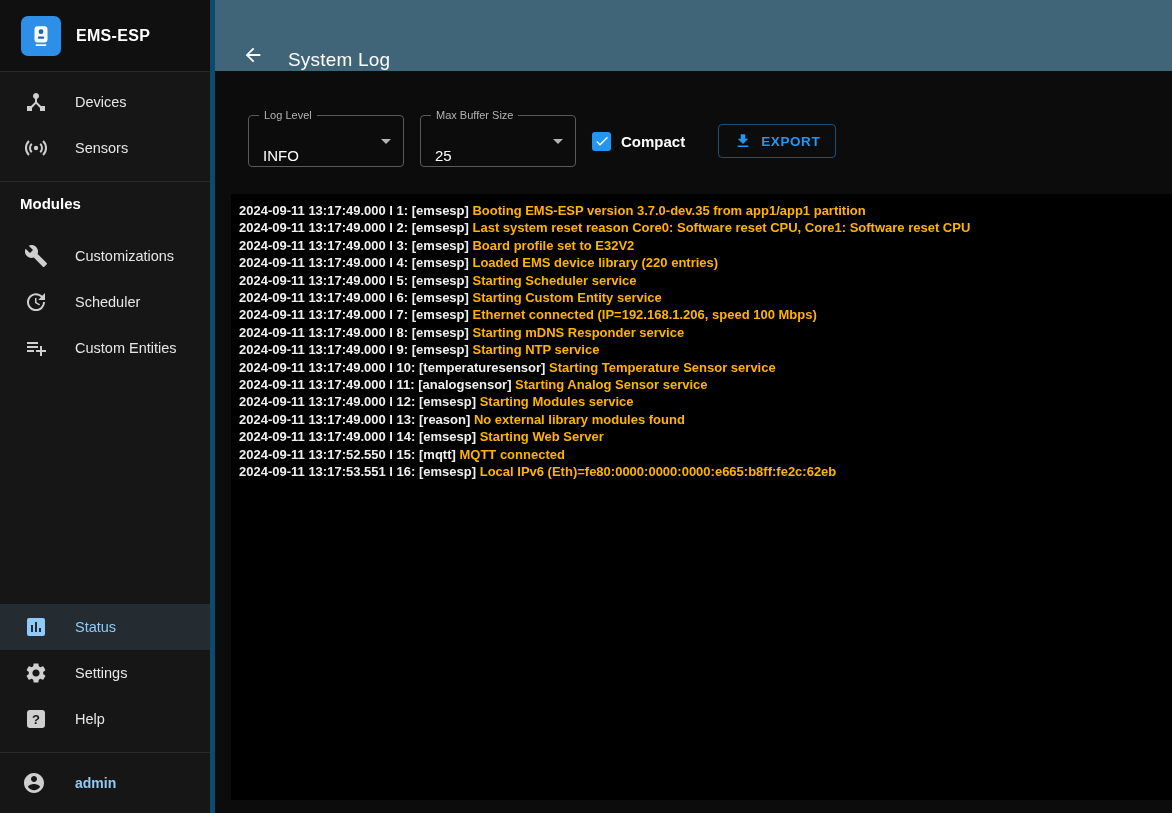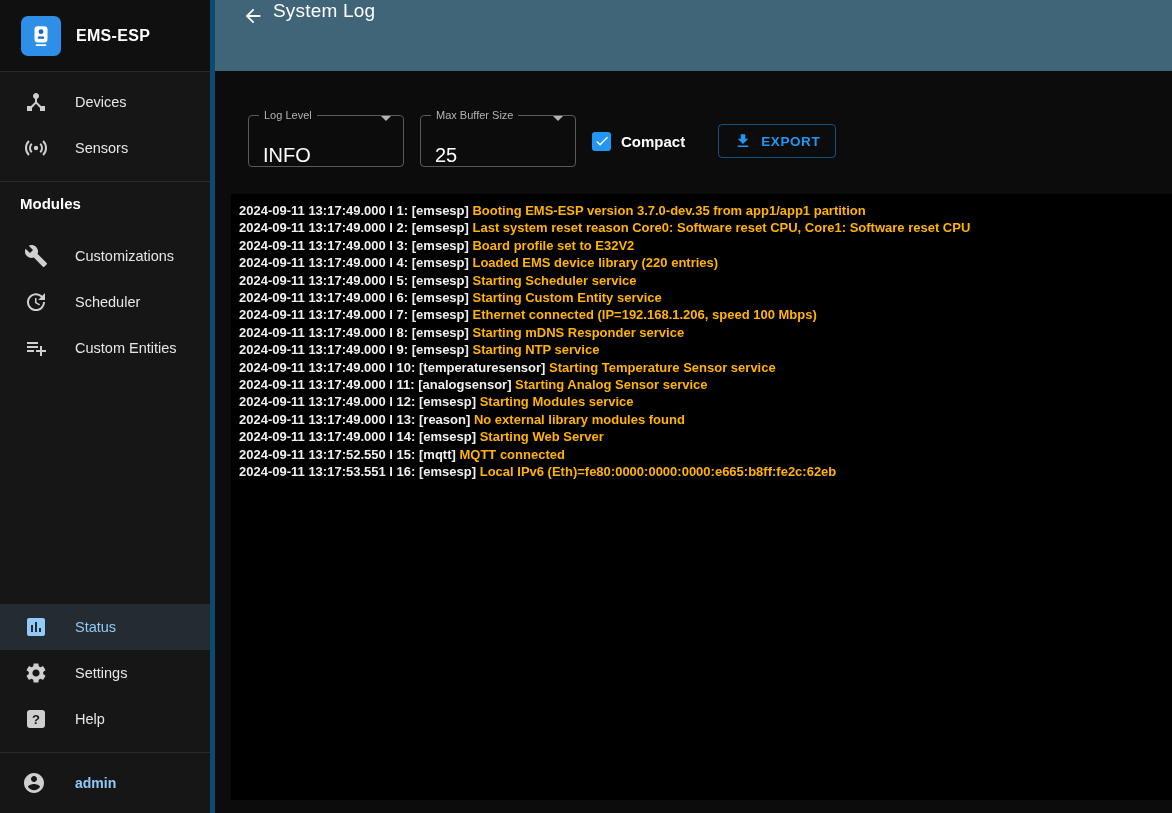--- a/index.html
+++ b/index.html
@@ -23,35 +23,35 @@
   .divider { height:1px; background:#2a2a2a; margin-top:10px; }
   .section-header { padding:13px 0 21px 20px; font-size:15px; font-weight:700; color:#fff; }
   .spacer { flex:1; }
   .user-row { height:60px; display:flex; align-items:center; gap:29px; padding-left:22px; cursor:pointer; }
   .user-row svg { width:24px; height:24px; fill:#cfcfcf; }
   .user-name { color:var(--selected-text,#90caf9); font-weight:700; font-size:14px; }
 
   
   .main { flex:1; display:flex; flex-direction:column; height:813px; background:var(--content-bg,#0c0c0c); }
   .appbar { height:71px; min-height:71px; background:var(--appbar-bg,#406478);
-            display:flex; align-items:flex-start; padding-left:22px; gap:4px; }
+            display:flex; align-items:flex-end; padding-left:22px; gap:19px; }
   .back-btn { background:none; border:none; width:32px; height:32px; display:flex;
               align-items:center; justify-content:center; cursor:pointer; }
   .back-btn svg { width:22px; height:22px; fill:#fff; }
   .appbar-title { color:#fff; font-size:19px; font-weight:500; letter-spacing:.2px; }
 
   .content { flex:1; display:flex; flex-direction:column; padding:44px 0 13px 16px; min-height:0; }
   .controls { display:flex; align-items:center; margin-left:17px; }
 
   .select { position:relative; width:156px; height:52px; border:1px solid #5a5a5a; border-radius:4px;
-            display:flex; padding:0 12px 0 14px; cursor:pointer; }
+            display:flex; align-items:center; padding:0 12px 0 14px; cursor:pointer; }
   .select + .select { margin-left:16px; }
   .select-label { position:absolute; top:-7px; left:10px; background:var(--content-bg,#0c0c0c);
                   padding:0 5px; font-size:11px; color:#b3b3b3; white-space:nowrap; }
-  .select-value { color:#fff; font-size:20px; flex:1;margin-top:28px; }
+  .select-value { color:#fff; font-size:15px; flex:1;margin-top:28px; }
   .caret { width:0; height:0; border-left:5px solid transparent; border-right:5px solid transparent;
            border-top:5px solid #b3b3b3; }
 
   .compact { display:flex; align-items:center; margin-left:16px; cursor:pointer; }
   .checkbox { width:19px; height:19px; border-radius:3px; background:var(--accent,#2196f3);
               display:flex; align-items:center; justify-content:center; }
   .checkbox svg { width:16px; height:16px; fill:#fff; }
   .compact-label { margin-left:10px; color:#fff; font-size:15px; font-weight:600; }
 
   .export-btn { margin-left:33px; height:34px; display:flex; align-items:center; gap:9px; padding:12px 15px;

